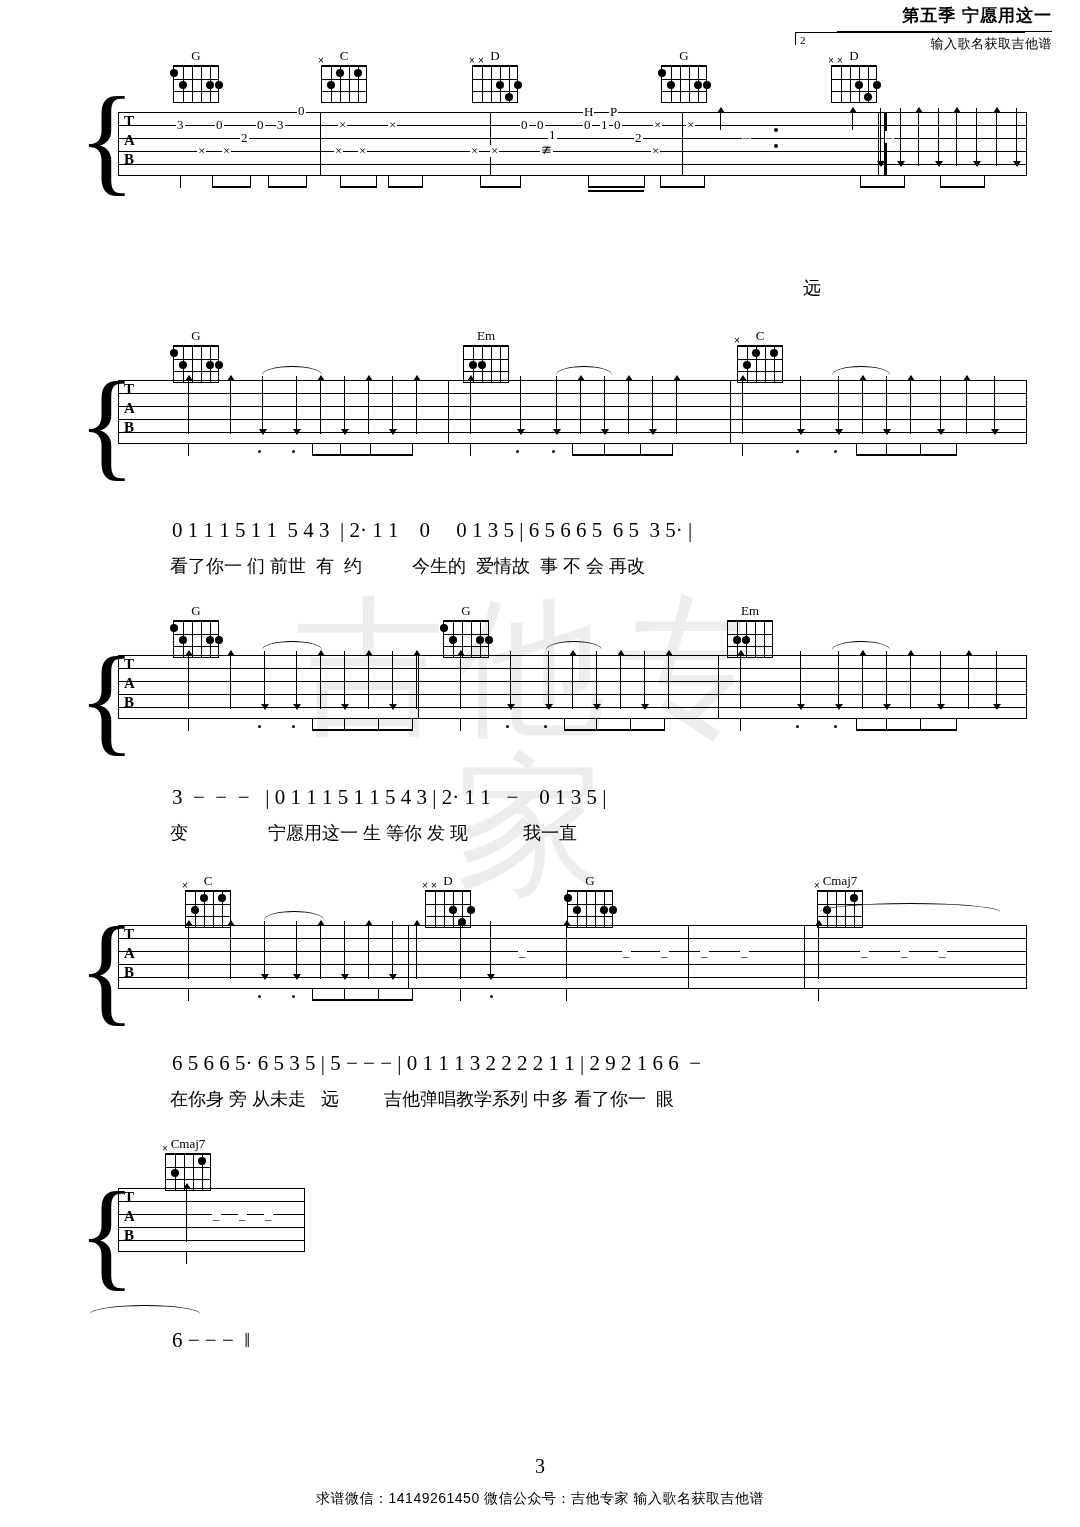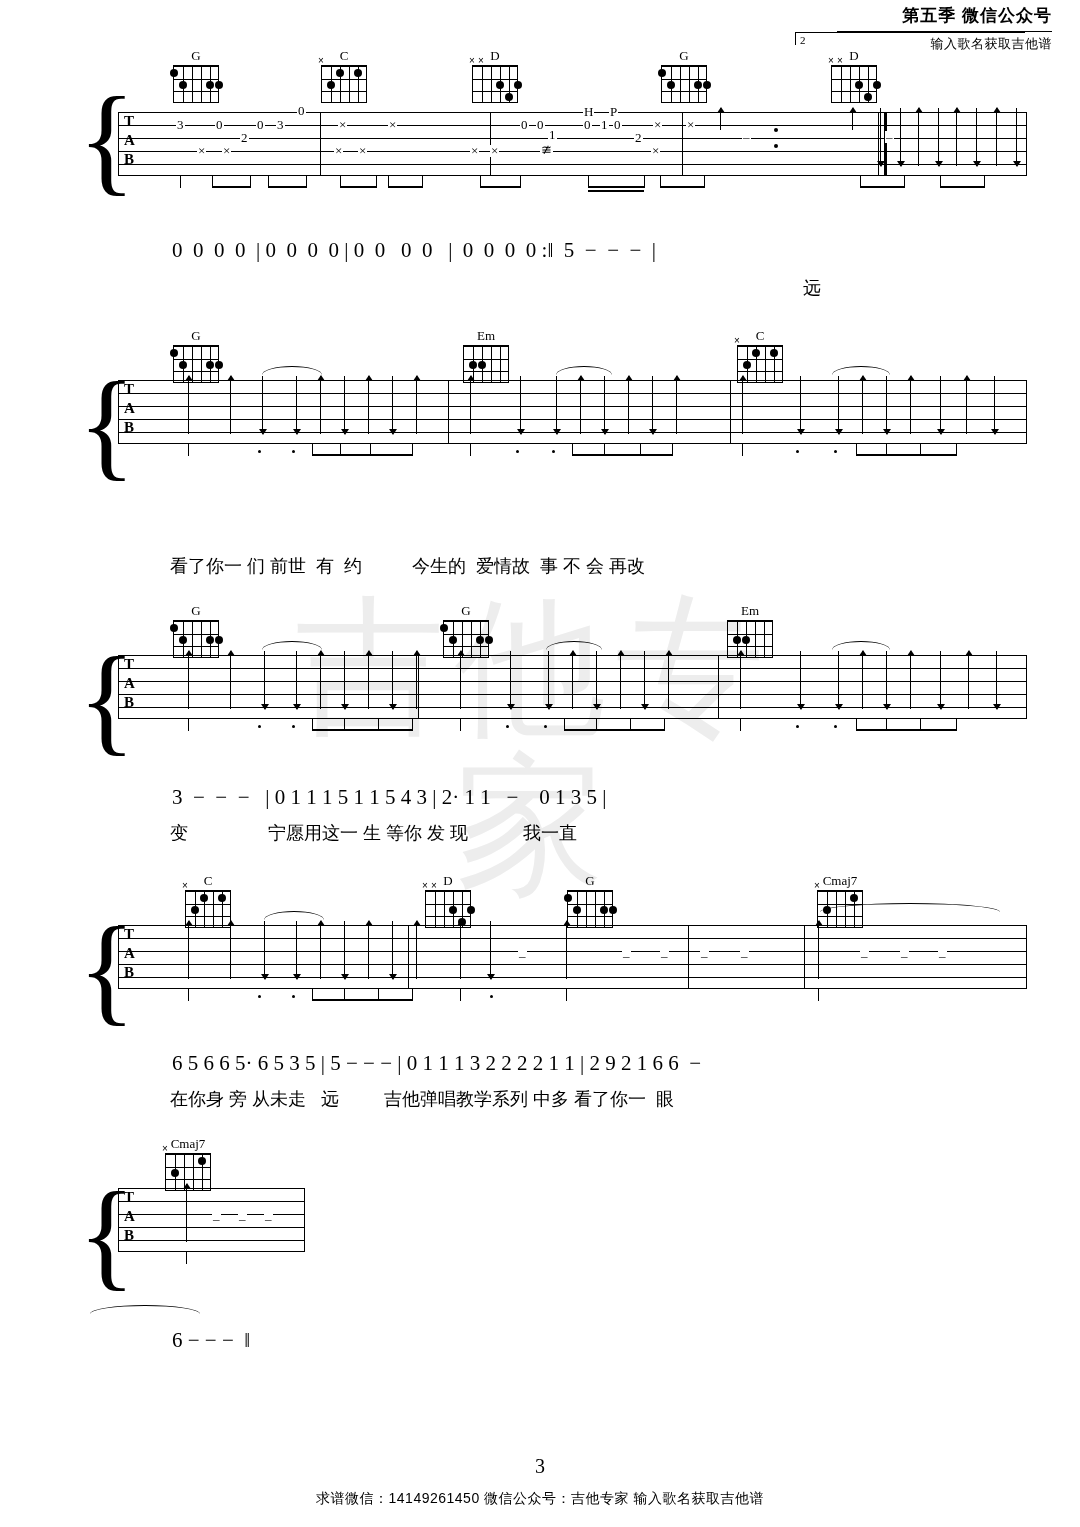--- a/index.html
+++ b/index.html
@@ -228,21 +228,21 @@
   }
 </style>
 </head>
 <body>
 
 <div class="watermark">
   <div class="wm-cn">吉他专家</div>
 </div>
 
 <div class="header">
-  <div class="line1">第五季 微信公众号</div>
+  <div class="line1">第五季 宁愿用这一</div>
   <div class="rule"></div>
   <div class="line2">输入歌名获取吉他谱</div>
 </div>
 
 <div class="system" style="left:0;top:0;width:1080px;height:300px;">
   <div class="brace" style="left:78px;top:80px;">{</div>
 
   <div class="chord" style="left:168px;top:48px;">
     <div class="cname">G</div>
     <div class="grid">
@@ -414,21 +414,20 @@
   <div class="stem" style="left:660px;top:176px;height:12px;"></div>
   <div class="beam" style="left:660px;top:186px;width:44px;"></div>
   <div class="stem" style="left:704px;top:176px;height:12px;"></div>
   <div class="stem" style="left:860px;top:176px;height:12px;"></div>
   <div class="beam" style="left:860px;top:186px;width:44px;"></div>
   <div class="stem" style="left:904px;top:176px;height:12px;"></div>
   <div class="stem" style="left:940px;top:176px;height:12px;"></div>
   <div class="beam" style="left:940px;top:186px;width:44px;"></div>
   <div class="stem" style="left:984px;top:176px;height:12px;"></div>
 
-  <div class="melody" style="left:172px;top:238px;">0  0  0  0  | 0  0  0  0 | 0  0   0  0   |  0  0  0  0 :‖  5  −  −  −  |</div>
   <div class="lyric" style="left:803px;top:276px;">远</div>
 </div>
 
 <div class="system" style="left:0;top:310px;width:1080px;height:270px;">
   <div class="brace" style="left:78px;top:55px;">{</div>
 
   <div class="chord" style="left:168px;top:18px;">
     <div class="cname">G</div>
     <div class="grid">
       <div class="v" style="left:9px"></div>
@@ -537,20 +536,21 @@
   <div class="stem" style="left:672px;top:134px;height:12px;"></div>
   <div class="stem" style="left:742px;top:134px;height:12px;"></div>
   <div class="dotr" style="left:796px;top:140px;"></div>
   <div class="dotr" style="left:834px;top:140px;"></div>
   <div class="beam" style="left:856px;top:144px;width:100px;"></div>
   <div class="stem" style="left:856px;top:134px;height:12px;"></div>
   <div class="stem" style="left:886px;top:134px;height:12px;"></div>
   <div class="stem" style="left:920px;top:134px;height:12px;"></div>
   <div class="stem" style="left:956px;top:134px;height:12px;"></div>
 
+  <div class="melody" style="left:172px;top:208px;">0 1 1 1 5 1 1  5 4 3  | 2· 1 1    0     0 1 3 5 | 6 5 6 6 5  6 5  3 5· |</div>
   <div class="lyric" style="left:170px;top:244px;">看了你一 们 前世  有  约          今生的  爱情故  事 不 会 再改</div>
 </div>
 
 <div class="system" style="left:0;top:585px;width:1080px;height:265px;">
   <div class="brace" style="left:78px;top:55px;">{</div>
 
   <div class="chord" style="left:168px;top:18px;">
     <div class="cname">G</div>
     <div class="grid">
       <div class="v" style="left:9px"></div>

